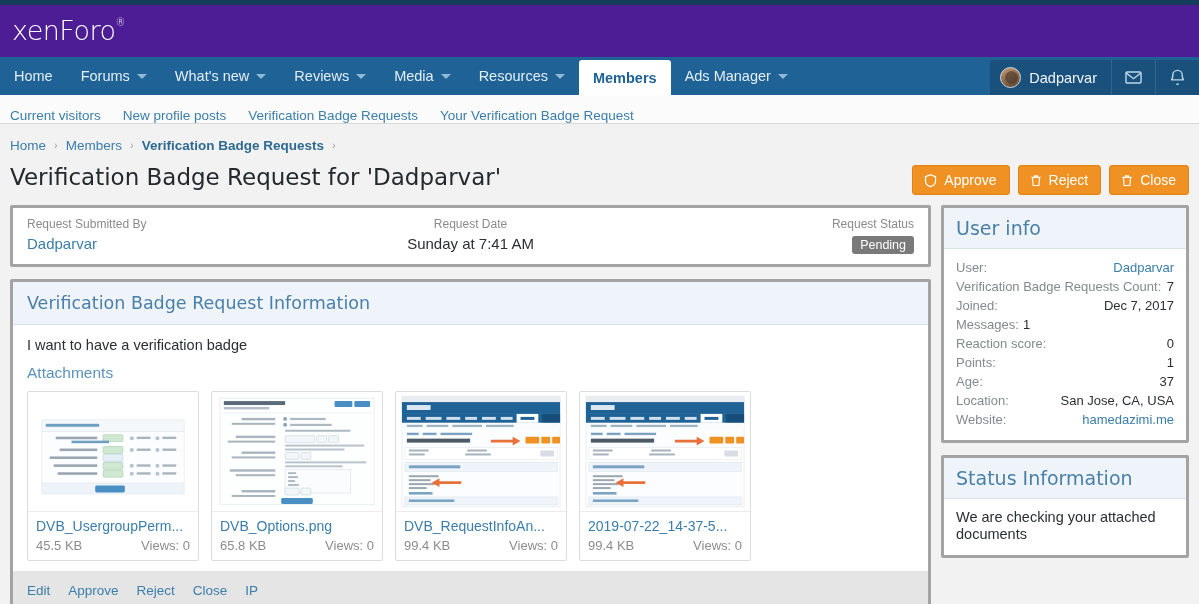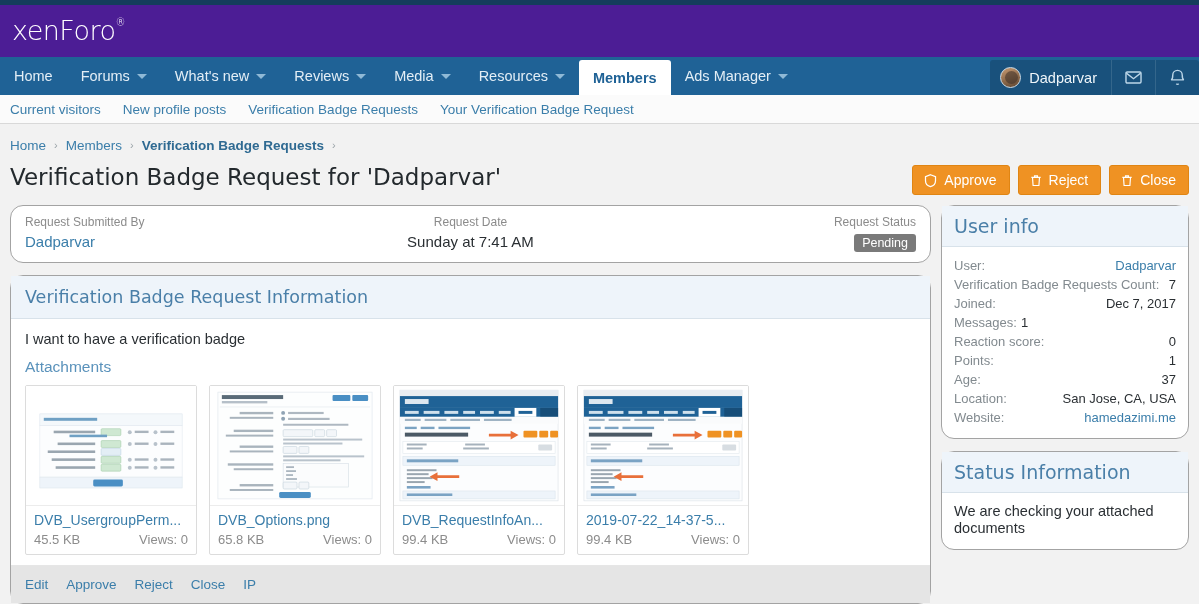--- a/index.html
+++ b/index.html
@@ -97,21 +97,21 @@
     display: flex; align-items: center; justify-content: center;
     cursor: pointer;
     border-left: 1px solid rgba(255,255,255,0.12);
   }
 
   .subnav {
     background: #fbfbfb;
     border-bottom: 1px solid #d9d9d9;
     height: 29px;
     display: flex;
-    align-items: center;
+    align-items: flex-end;
     padding-left: 10px;
   }
   .subnav a {
     color: #3b7eaa;
     font-size: 13.5px;
     text-decoration: none;
     margin-right: 22px;
     white-space: nowrap;
     cursor: pointer;
   }
@@ -155,22 +155,22 @@
     cursor: pointer;
     line-height: 16px;
   }
 
   .layout { display: flex; gap: 10px; align-items: flex-start; }
   .col-main { width: 921px; flex: none; }
   .col-side { width: 248px; flex: none; }
 
   .block {
     background: #ffffff;
-    border: 1px solid #a3a3a3;
-    border-radius: 13px;
+    border: 3px solid #a3a3a3;
+    border-radius: 2px;
   }
 
   
   .reqbar {
     display: flex;
     padding: 9px 14px 10px 14px;
     margin-bottom: 12px;
   }
   .reqcell { flex: 1; }
   .reqcell.c { text-align: center; }

